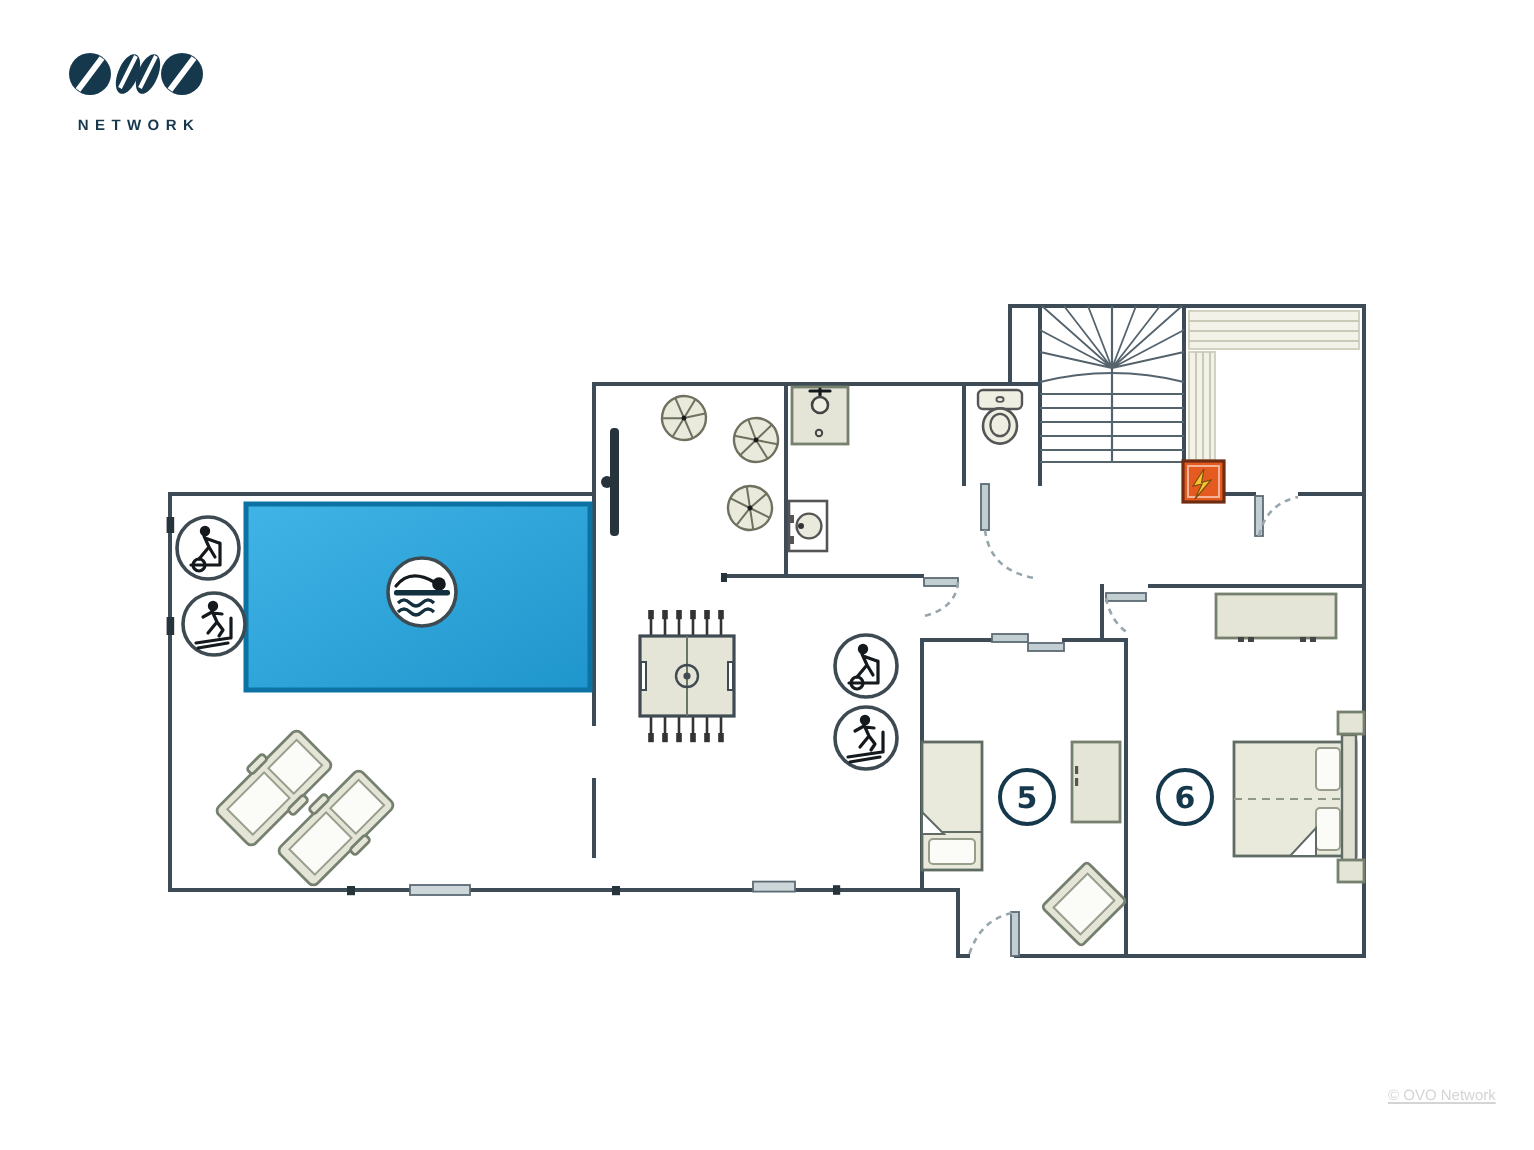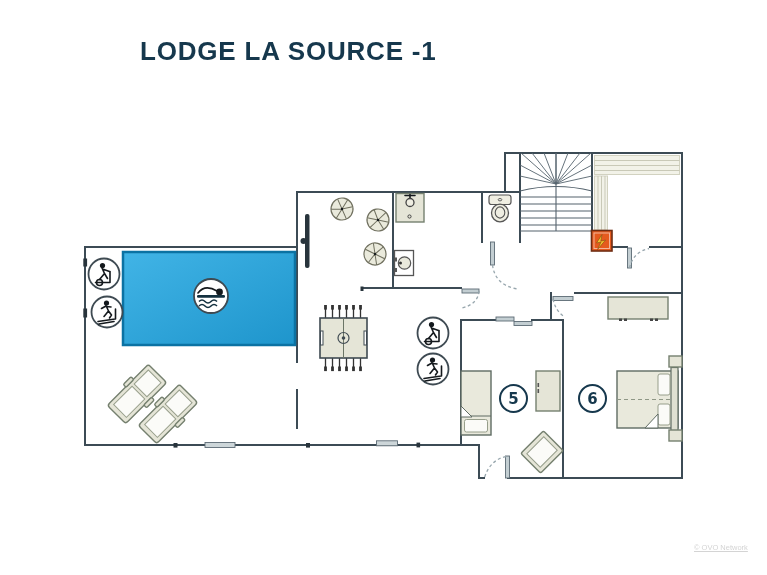--- a/index.html
+++ b/index.html
@@ -34,21 +34,37 @@
   .win{fill:#cdd6d9;stroke:#5c6b74;stroke-width:.9}
   .tick{fill:#28343c}
   .darkbar{fill:#28343c}
   .pool{fill:url(#poolGrad);stroke:var(--pool-border);stroke-width:2.5}
 </style>
 </head>
 <body>
 
 <div id="page">
 
-  <div id="title">LODGE LA SOURCE -1</div>
+  <div id="logo">
+    <svg width="68" height="27" viewBox="0 0 68 27">
+      <circle cx="11" cy="13" r="10.5" fill="#16384d"></circle>
+      <line x1="5" y1="21" x2="17" y2="5" stroke="#fff" stroke-width="3"></line>
+      <g transform="rotate(22 30 13)">
+          <ellipse cx="30" cy="13" rx="5" ry="10.5" fill="#16384d"></ellipse>
+        </g>
+      <line x1="26" y1="20" x2="34" y2="4" stroke="#fff" stroke-width="2"></line>
+      <g transform="rotate(22 40 13)">
+          <ellipse cx="40" cy="13" rx="5" ry="10.5" fill="#16384d"></ellipse>
+        </g>
+      <line x1="36" y1="20" x2="44" y2="4" stroke="#fff" stroke-width="2"></line>
+      <circle cx="57" cy="13" r="10.5" fill="#16384d"></circle>
+      <line x1="51" y1="21" x2="63" y2="5" stroke="#fff" stroke-width="3"></line>
+    </svg>
+    <div id="logo-word">NETWORK</div>
+  </div>
 
   <svg width="767" height="575" viewBox="0 0 767 575" style="position:absolute;left:0;top:0">
     <defs>
       <linearGradient id="poolGrad" x1="0" y1="0" x2="1" y2="1">
         <stop offset="0" stop-color="#41b4e6"></stop>
         <stop offset="1" stop-color="#1e95cc"></stop>
       </linearGradient>
     </defs>
 
     <g>

